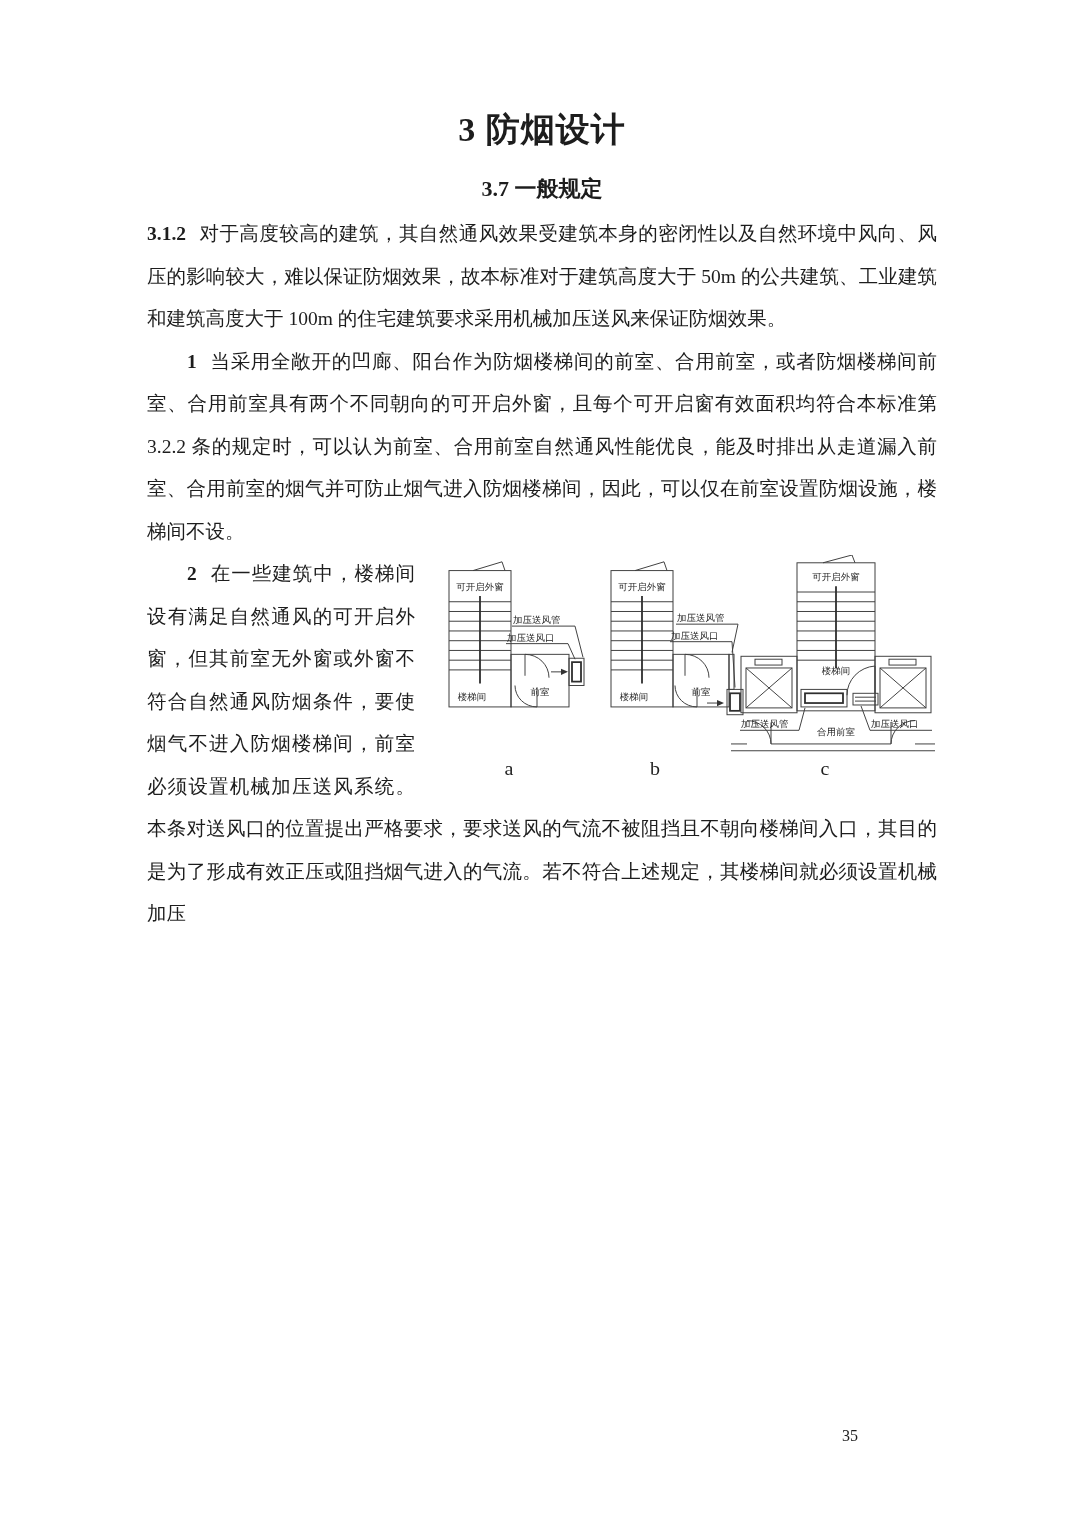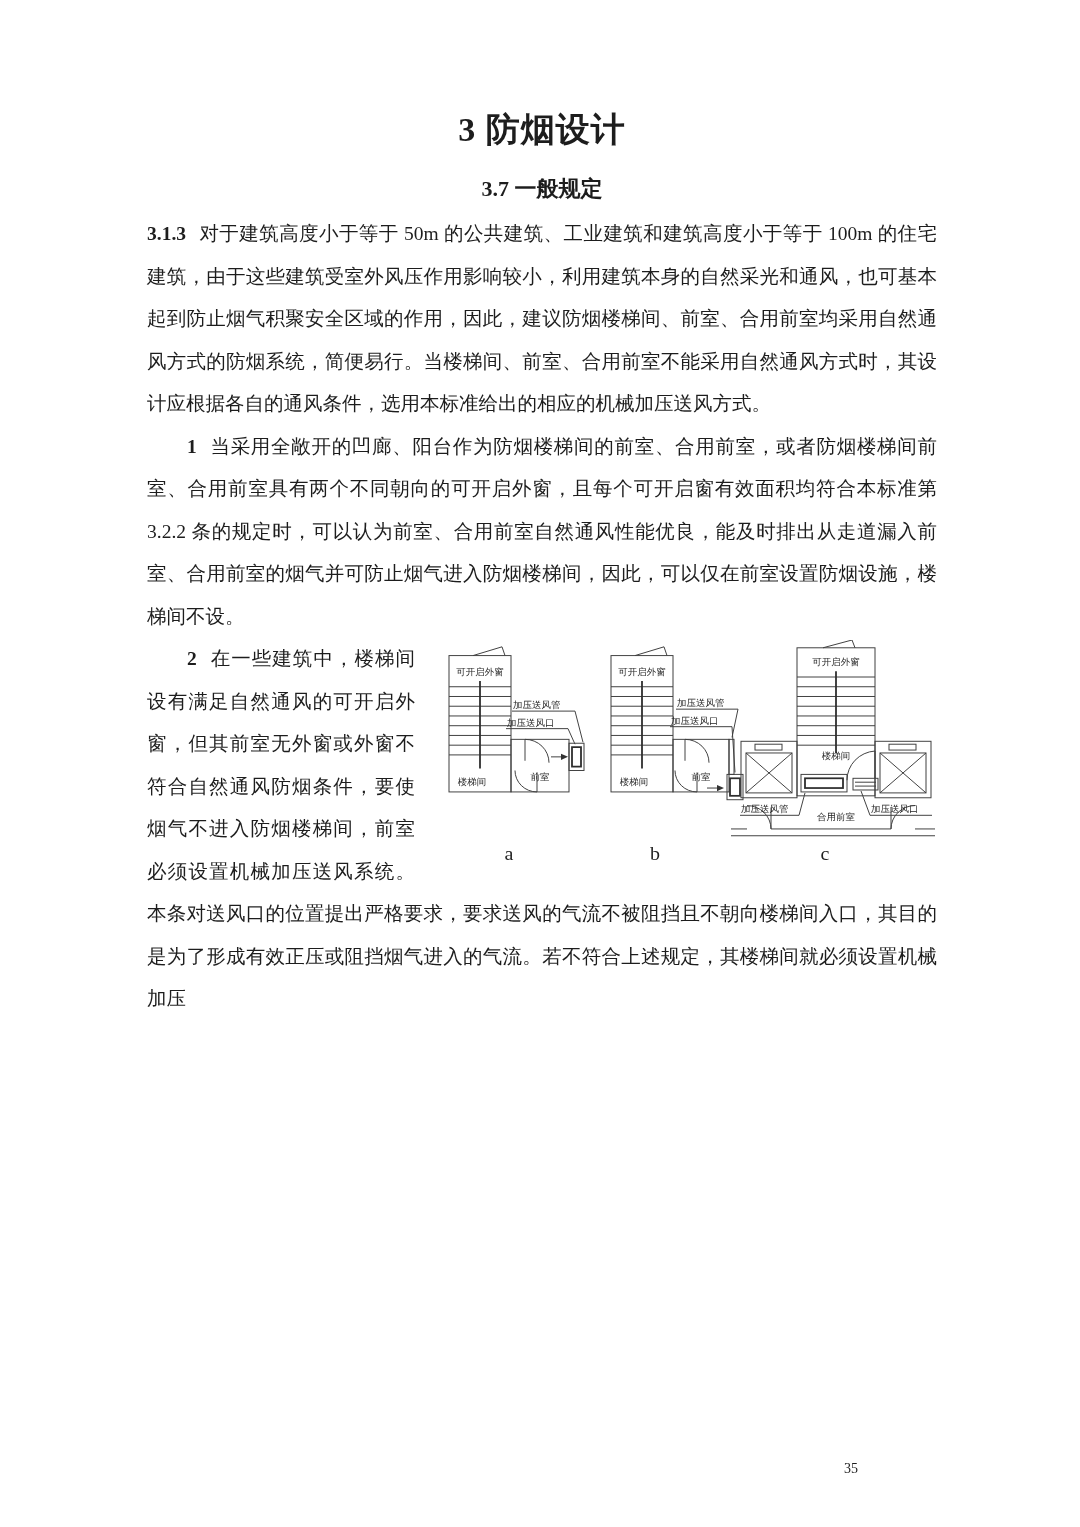--- a/index.html
+++ b/index.html
@@ -35,42 +35,42 @@
     float:right; width:512px;
     margin:2px 0 0 10px;
   }
   .fig-caption {
     text-align:center; font-size:19px; font-weight:bold;
     line-height:26px; white-space:nowrap;
   }
   .fig-caption .cap-label { margin-right:30px; }
   .page-num {
     position:absolute; top:1424px; right:158px;
-    font-size:14px; line-height:24px;margin-top:33px;
+    font-size:16px; line-height:24px;
   }
   
   .fig-svg { display:block; }
   .dln  { stroke:#3f3f3f; stroke-width:1; fill:none; }
   .dln2 { stroke:#2e2e2e; stroke-width:1.8; fill:none; }
   .dlab { font-size:9.5px; fill:#1f1f1f; font-family:"Liberation Serif","DejaVu Serif",serif; }
   .dsub { font-size:20px; fill:#1f1f1f; font-family:"Liberation Serif","DejaVu Serif",serif; }
   .dhead { fill:#333; stroke:none; }
 </style>
 </head>
 <body>
 
 <div class="page">
   <div class="content">
 
     <h1 class="doc-title">3 防烟设计</h1>
     <h2 class="section-heading">3.7 一般规定</h2>
 
 
+    <p class="body-para"><span class="pnum">3.1.2</span><span>对于高度较高的建筑，其自然通风效果受建筑本身的密闭性以及自然环境中风向、风压的影响较大，难以保证防烟效果，故本标准对于建筑高度大于 50m 的公共建筑、工业建筑和建筑高度大于 100m 的住宅建筑要求采用机械加压送风来保证防烟效果。</span></p>
 
-    <p class="body-para"><span class="pnum">3.1.3</span><span>对于建筑高度小于等于 50m 的公共建筑、工业建筑和建筑高度小于等于 100m 的住宅建筑，由于这些建筑受室外风压作用影响较小，利用建筑本身的自然采光和通风，也可基本起到防止烟气积聚安全区域的作用，因此，建议防烟楼梯间、前室、合用前室均采用自然通风方式的防烟系统，简便易行。当楼梯间、前室、合用前室不能采用自然通风方式时，其设计应根据各自的通风条件，选用本标准给出的相应的机械加压送风方式。</span></p>
 
 
     <p class="body-para indent"><span class="pnum">1</span><span>当采用全敞开的凹廊、阳台作为防烟楼梯间的前室、合用前室，或者防烟楼梯间前室、合用前室具有两个不同朝向的可开启外窗，且每个可开启窗有效面积均符合本标准第3.2.2 条的规定时，可以认为前室、合用前室自然通风性能优良，能及时排出从走道漏入前室、合用前室的烟气并可防止烟气进入防烟楼梯间，因此，可以仅在前室设置防烟设施，楼梯间不设。</span></p>
 
     <p class="body-para indent"><span class="figure-block" style="display:block">
 
       <svg class="fig-svg" width="510" height="224" viewBox="0 0 510 230" preserveAspectRatio="none">
 
         <g transform="translate(14,6)">
           <rect class="dln" x="10" y="10" width="62" height="140"></rect>

